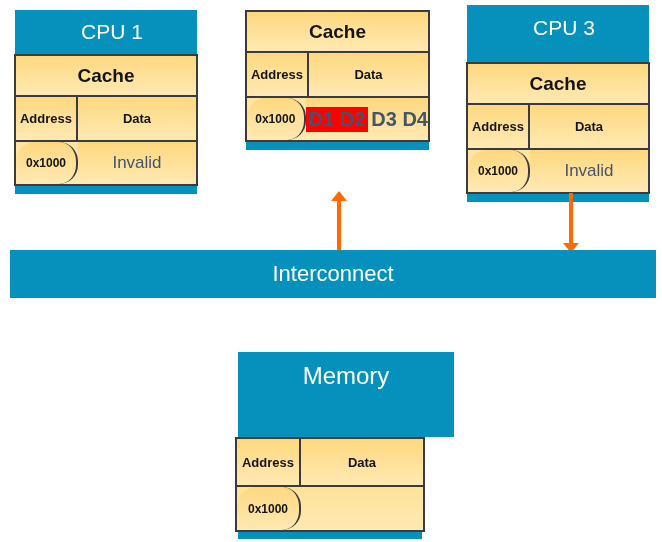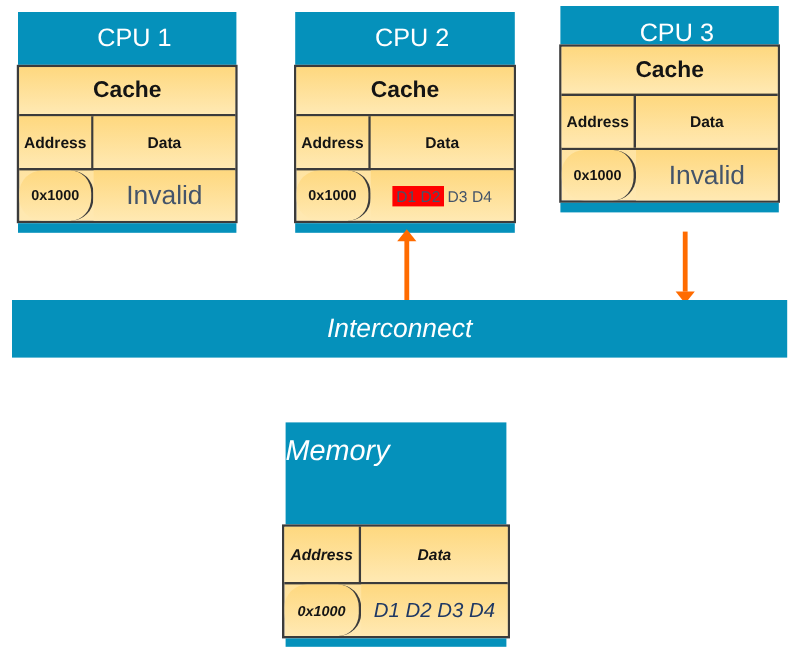--- a/index.html
+++ b/index.html
@@ -13,33 +13,33 @@
     --memtext: #1F3864;
   }
   html, body { margin: 0; padding: 0; }
   body {
     width: 662px; height: 542px;
     position: relative;
     background: #ffffff;
     font-family: "Liberation Sans", sans-serif;
     overflow: hidden;
   }
-  .abs { position: absolute; font-style: italic; }
+  .abs { position: absolute; }
 
   
   .cpu { position: absolute; }
   .cpu-header {
     margin: 0 1px;
     height: 44px; line-height: 44px;
     background: var(--blue);
     color: #fff; text-align: center;
     font-size: 21px;
     padding-left: 12px;
   }
-  .cpu-header.tall { height: 32px; line-height: 46px; }
+  .cpu-header.tall { height: 57px; line-height: 46px; }
   .cpu-table {
     border: 2px solid var(--border);
     background: linear-gradient(180deg, var(--cellTop), var(--cellBottom));
   }
   .row-cache {
     height: 39px; border-bottom: 2px solid var(--border);
     display: flex; align-items: center; justify-content: center;
     font-size: 19px; color: #141414;
     background: linear-gradient(180deg, var(--cellTop), var(--cellBottom));
     font-weight: bold;
@@ -53,22 +53,22 @@
     background: linear-gradient(180deg, var(--cellTop), var(--cellBottom));
   }
   .col-data {
     flex: 1;
     display: flex; align-items: center; justify-content: center;
     background: linear-gradient(180deg, var(--cellTop), var(--cellBottom));
     text-align: center;
   }
   .th { font-size: 13px; font-weight: bold; color: #141414; }
   .addr-val { font-size: 12px; font-weight: bold; color: #141414; border-radius: 19px; }
-  .invalid-val { font-size: 22px; color: var(--muted); }
-  .cpu2-data { font-size: 13px; color: var(--muted); white-space: nowrap; }
+  .invalid-val { font-size: 17px; color: var(--muted); }
+  .cpu2-data { font-size: 20px; color: var(--muted); white-space: nowrap; font-weight: bold; }
   .hl { background: var(--red); padding: 1px 3px; margin-right: 3px; }
   .hl:empty { display: none; }
   .cpu-strip { margin: 0 1px; height: 8px; background: var(--blue); }
 
   
   .interconnect {
     left: 10px; top: 250px; width: 646px; height: 48px;
     background: var(--blue);
     color: #fff; text-align: center;
     font-size: 22px; line-height: 48px;
@@ -84,23 +84,23 @@
   }
   .tri-down {
     width: 0; height: 0;
     border-left: 8px solid transparent;
     border-right: 8px solid transparent;
     border-top: 10px solid var(--orange);
   }
 
   
   .memory-blue {
-    left: 238px; top: 352px; width: 184px; height: 85px;
+    left: 238px; top: 352px; width: 216px; height: 85px;
     background: var(--blue);
-    color: #fff; 
+    color: #fff; text-align: center;
     font-size: 24px; padding-top: 10px; box-sizing: border-box;
   }
   .memory-table {
     left: 235px; top: 437px; width: 190px;
     border: 2px solid var(--border);
     background: linear-gradient(180deg, var(--cellTop), var(--cellBottom));
     box-sizing: border-box;
   }
   .mem-row-head { height: 46px; border-bottom: 2px solid var(--border); }
   .mem-row-data { height: 43px; }
@@ -121,21 +121,20 @@
     </div>
     <div class="row row-data">
       <div class="col-addr addr-val">0x1000</div>
       <div class="col-data invalid-val">Invalid</div>
     </div>
   </div>
   <div class="cpu-strip"></div>
 </div>
 
 <div class="cpu" style="left:245px; top:10px; width:185px;">
-  <div class="cpu-header">CPU 2</div>
   <div class="cpu-table">
     <div class="row-cache">Cache</div>
     <div class="row row-head">
       <div class="col-addr th">Address</div>
       <div class="col-data th">Data</div>
     </div>
     <div class="row row-data">
       <div class="col-addr addr-val">0x1000</div>
       <div class="col-data cpu2-data">
         <span class="hl">D1 D2</span>
@@ -173,16 +172,15 @@
 <div class="abs memory-blue">
   <span>Memory</span>
 </div>
 <div class="abs memory-table">
   <div class="row mem-row-head">
     <div class="col-addr mem-col-addr th">Address</div>
     <div class="col-data th">Data</div>
   </div>
   <div class="row mem-row-data">
     <div class="col-addr mem-col-addr addr-val">0x1000</div>
-    <div class="col-data mem-data-val">D1 D2 D3 D4</div>
   </div>
 </div>
 <div class="abs memory-strip"></div>
 
 </body></html>

